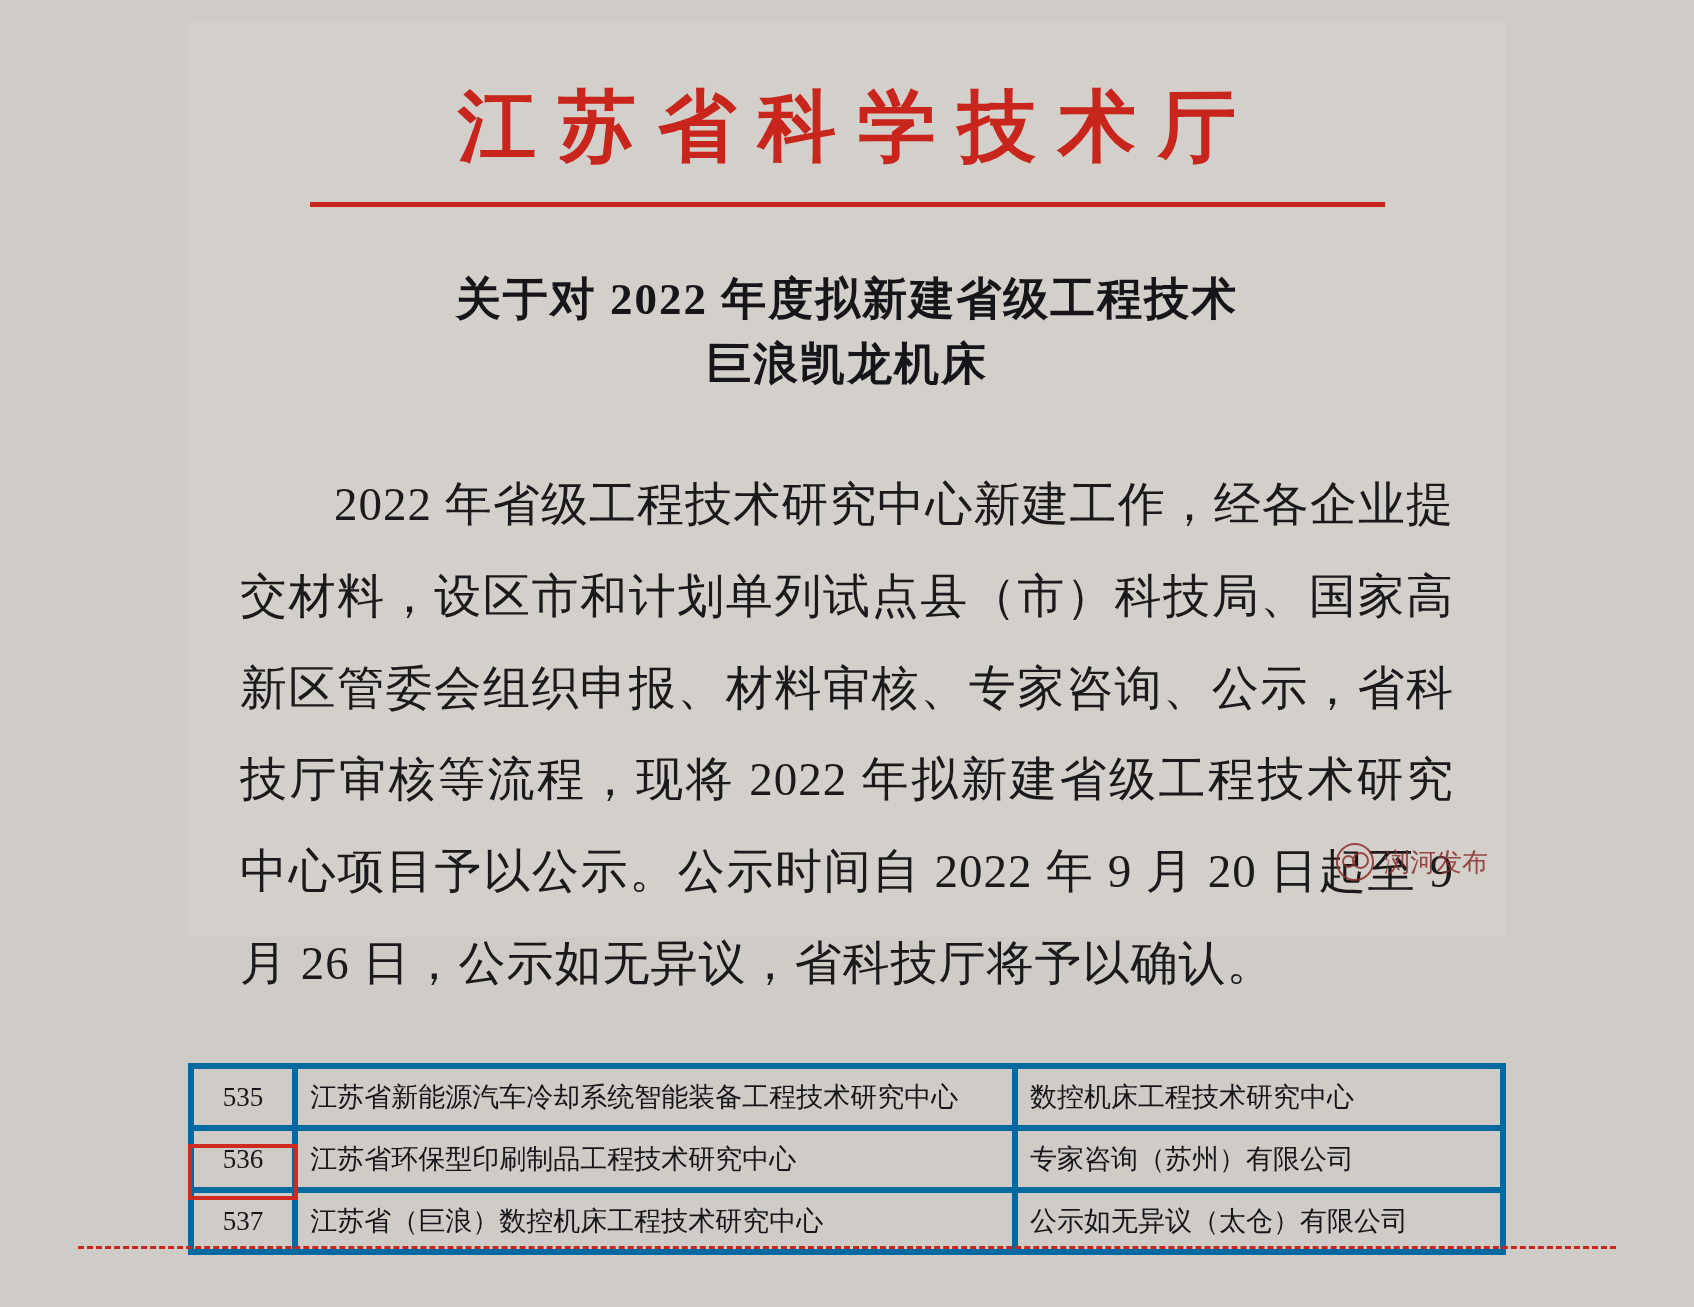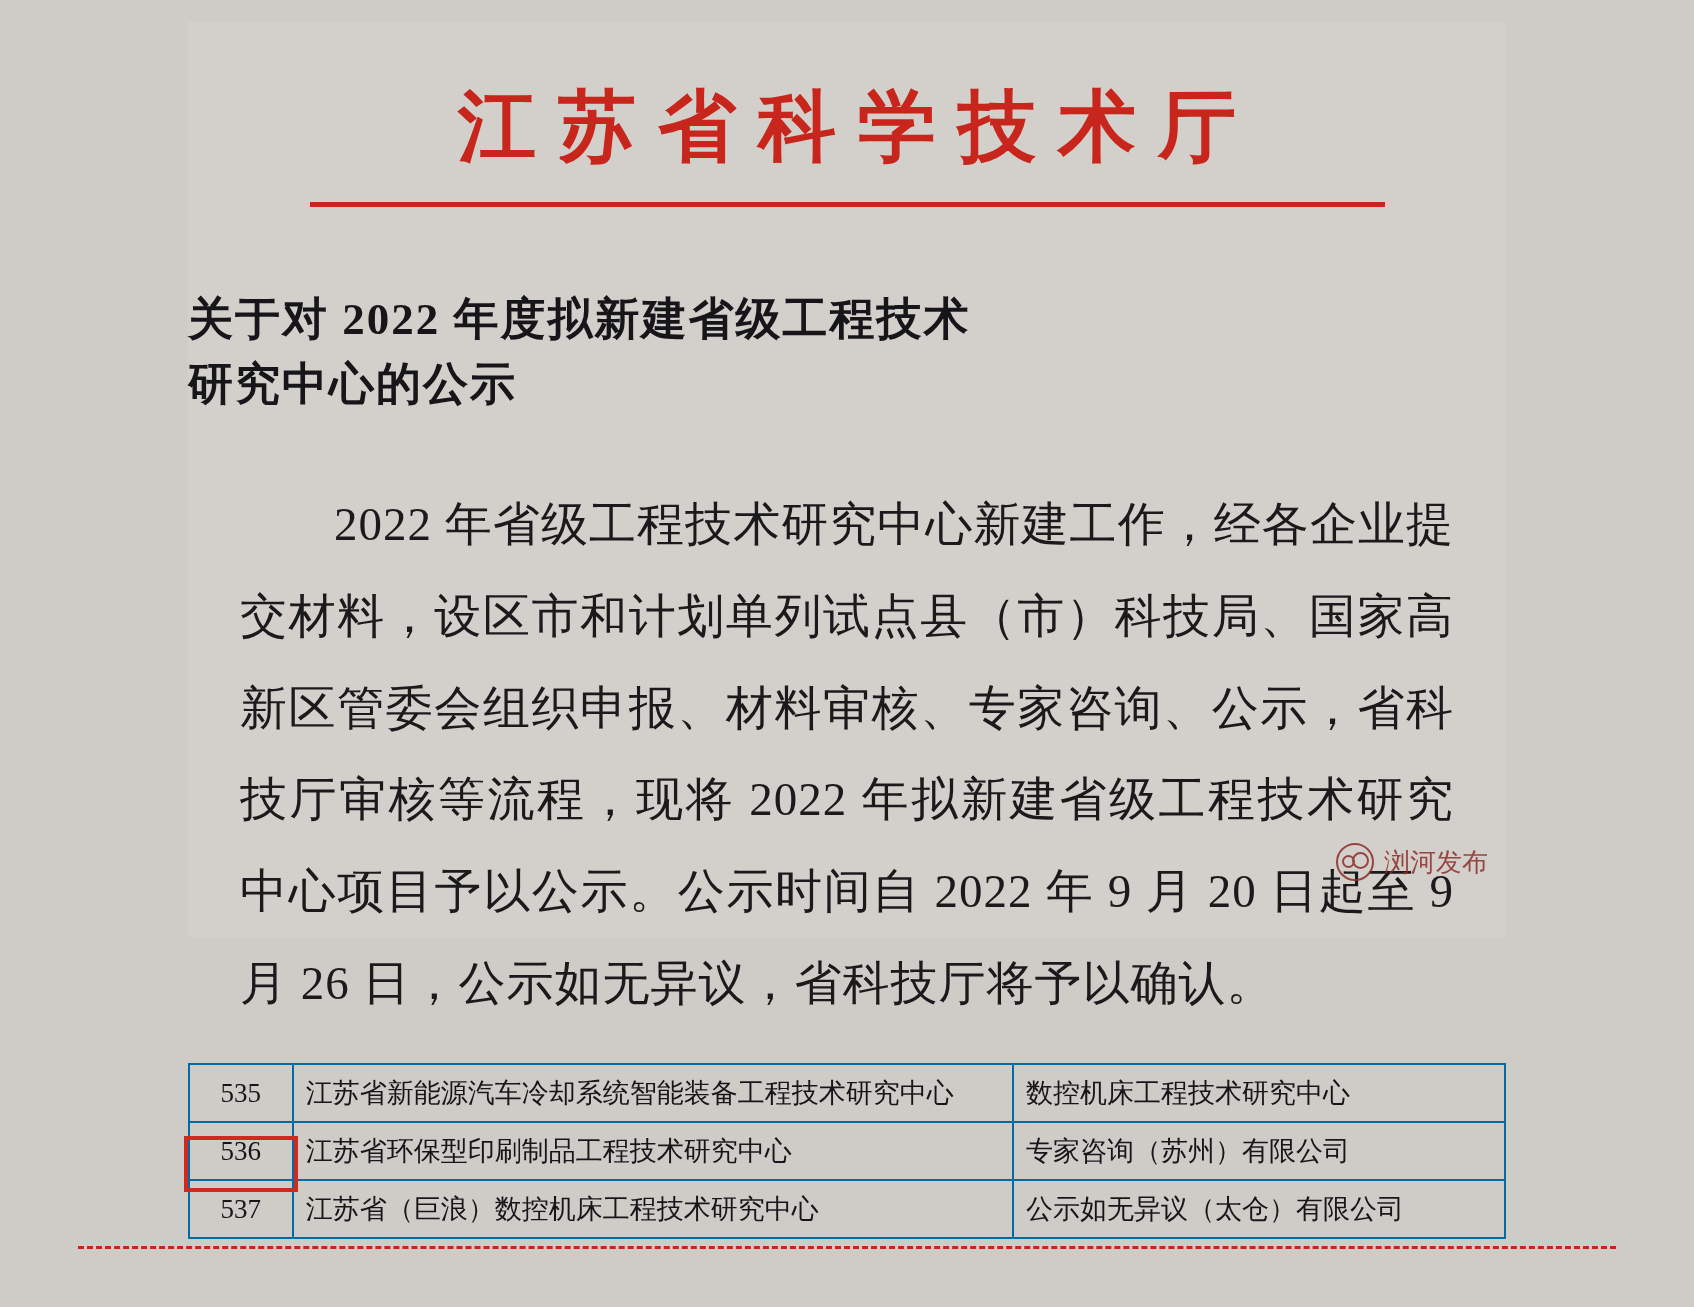--- a/index.html
+++ b/index.html
@@ -46,22 +46,22 @@
     text-indent: 22px;
   }
   .doc-rule {
     margin: 32px auto 0 auto;
     width: 1075px;
     height: 5px;
     background: #c8261c;
   }
 
   .doc-title {
-    margin-top: 80px;
-    text-align: left;
+    margin-top: 60px;
+    text-align: center;
     color: #16161a;
     font-size: 45px;
     font-weight: bold;
     line-height: 1.45;
     letter-spacing: 2px;
   }
   .doc-title span { display: block; }
 
   .doc-body {
     margin: 62px 52px 0 52px;
@@ -121,21 +121,21 @@
   }
   table.listing {
     border-collapse: collapse;
     width: 100%;
     font-size: 27px;
     color: #16161a;
     background: #cfcbc6;
     font-family: "Liberation Serif", "DejaVu Serif", serif;
   }
   table.listing td {
-    border: 2px solid #0369a1;
+    border: 6px solid #0369a1;
     height: 52px;
     padding: 2px 12px;
     vertical-align: middle;
     white-space: nowrap;
     margin-left: 32px;
   }
   td.col-no {
     width: 92px;
     text-align: center;
   }
@@ -172,21 +172,21 @@
 
   <div class="doc-sheet">
 
     <div class="doc-header">
       <div class="doc-org">江苏省科学技术厅</div>
       <div class="doc-rule"></div>
     </div>
 
     <div class="doc-title">
       <span>关于对 2022 年度拟新建省级工程技术</span>
-      <span>研究中心的公示</span>
+      <span>巨浪凯龙机床</span>
     </div>
 
     <div class="doc-body">
       <p>2022 年省级工程技术研究中心新建工作，经各企业提交材料，设区市和计划单列试点县（市）科技局、国家高新区管委会组织申报、材料审核、专家咨询、公示，省科技厅审核等流程，现将 2022 年拟新建省级工程技术研究中心项目予以公示。公示时间自 2022 年 9 月 20 日起至 9 月 26 日，公示如无异议，省科技厅将予以确认。</p>
     </div>
 
     <div class="wm">
       <span class="wm-logo"></span>
       <span>浏河发布</span>
     </div>

